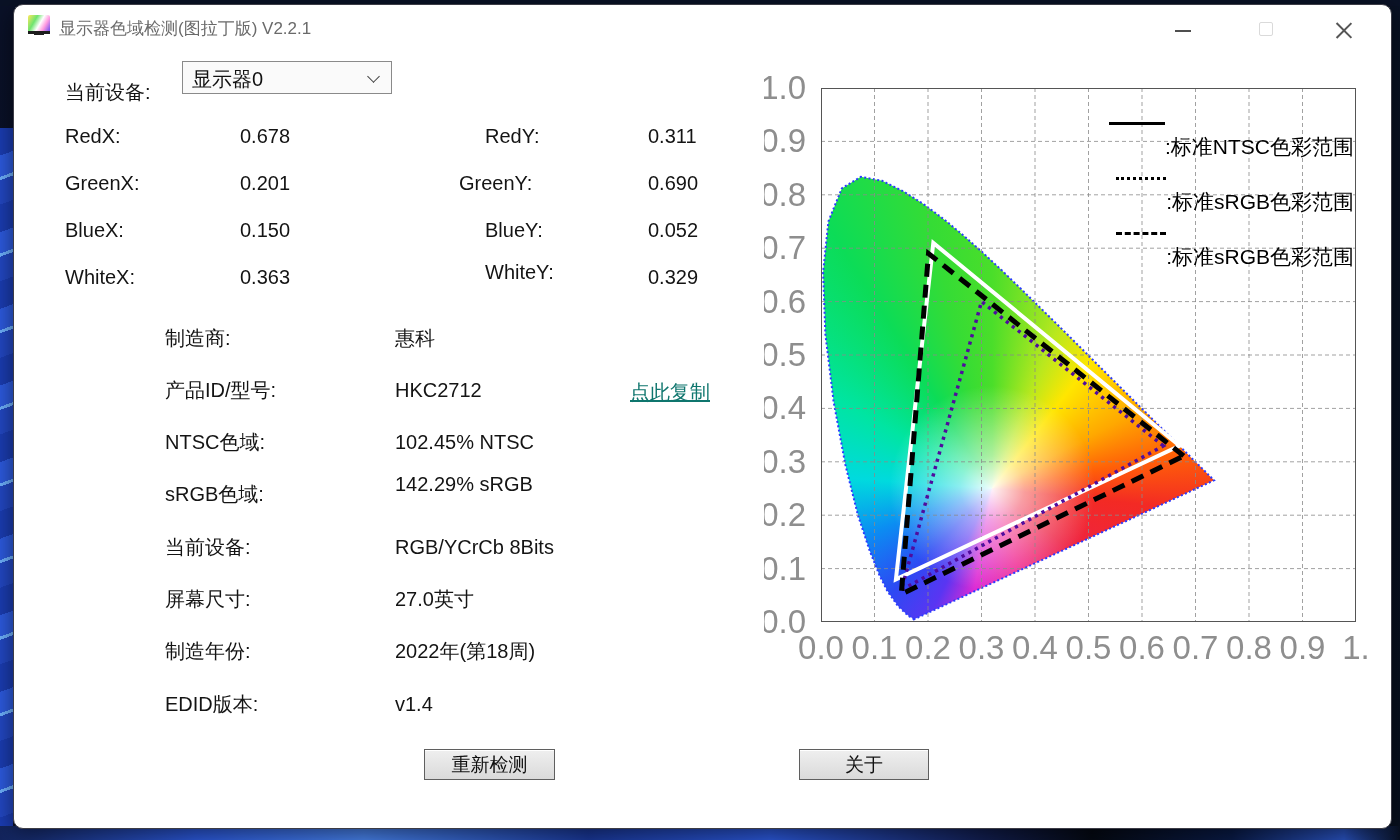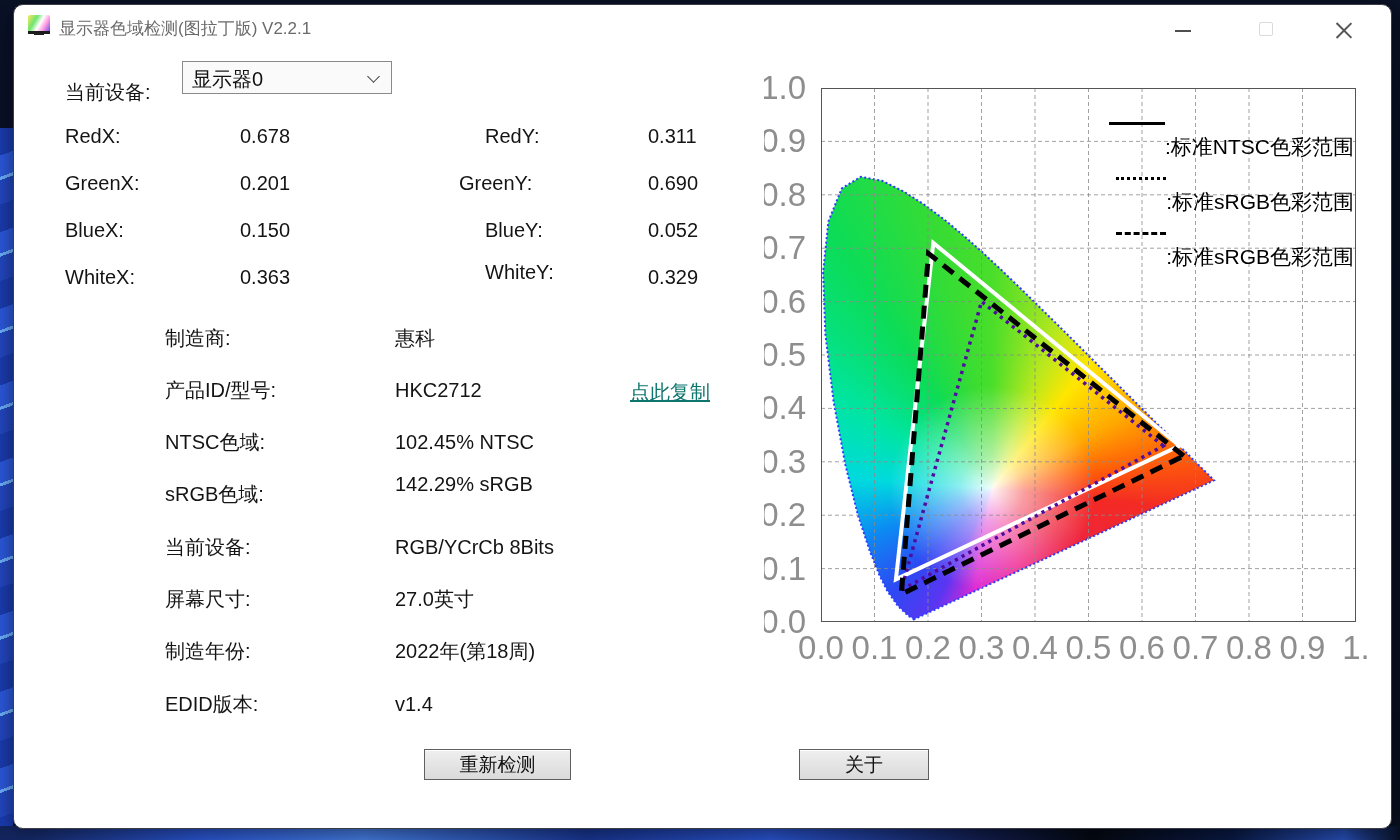--- a/index.html
+++ b/index.html
@@ -40,21 +40,21 @@
   .combo .cval{position:absolute;left:9px;top:4px;font-size:20px;color:#111;}
   .combo .chev{position:absolute;right:13px;top:10px;width:8px;height:8px;border-right:1.7px solid #3f3f3f;
     border-bottom:1.7px solid #3f3f3f;transform:rotate(45deg);}
 
   .copy-link{position:absolute;left:630px;top:379px;font-size:20px;color:#0f766e;
     text-decoration:underline;cursor:pointer;white-space:nowrap;}
 
   .btn{position:absolute;top:749px;height:31px;box-sizing:border-box;background:linear-gradient(#efefef,#dadada);
     border:1px solid #5f5f5f;box-shadow:inset 0 1px 0 #ffffff;font-size:19px;color:#111;
     display:flex;align-items:center;justify-content:center;cursor:pointer;}
-  .btn-redetect{left:424px;width:147px;}
+  .btn-redetect{left:424px;width:131px;}
   .btn-about{left:799px;width:130px;}
 
   
   .chart-wrap{position:absolute;left:740px;top:56px;width:640px;height:616px;overflow:hidden;}
   .plot{position:absolute;left:81px;top:32px;width:535px;height:534px;}
   #horseshoe{position:absolute;left:0;top:0;width:535px;height:534px;
     background:
       radial-gradient(circle at 32% 75%, rgba(255,255,255,.95) 0%, rgba(255,255,255,.55) 6%, rgba(255,255,255,0) 19%),
       conic-gradient(from 0deg at 32% 75%,
         #4ade2a 0deg,#b8e81e 22deg,#ffe600 38deg,#ffa800 62deg,#ff5f08 80deg,#f32a24 96deg,

